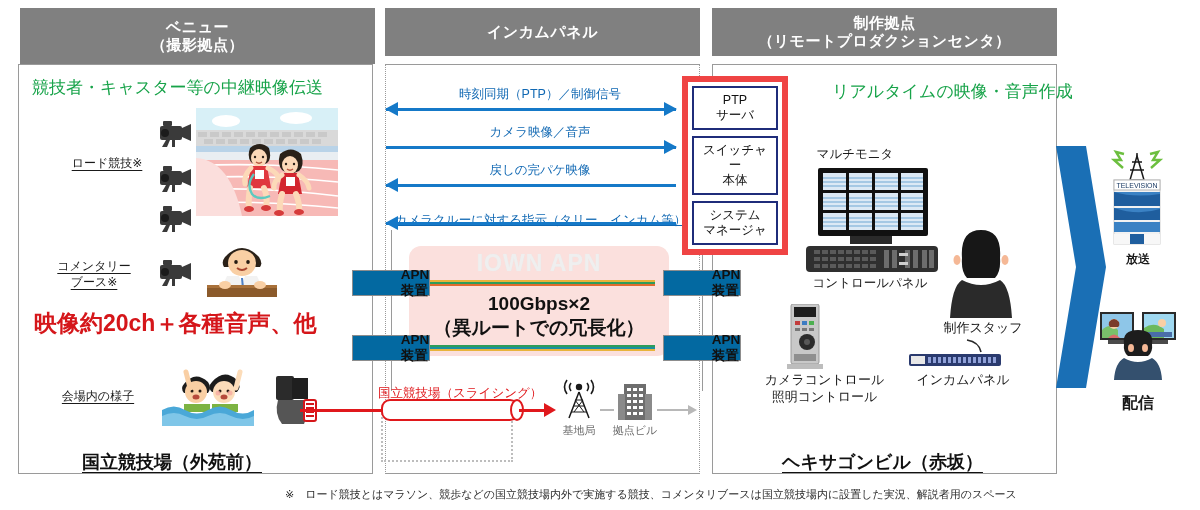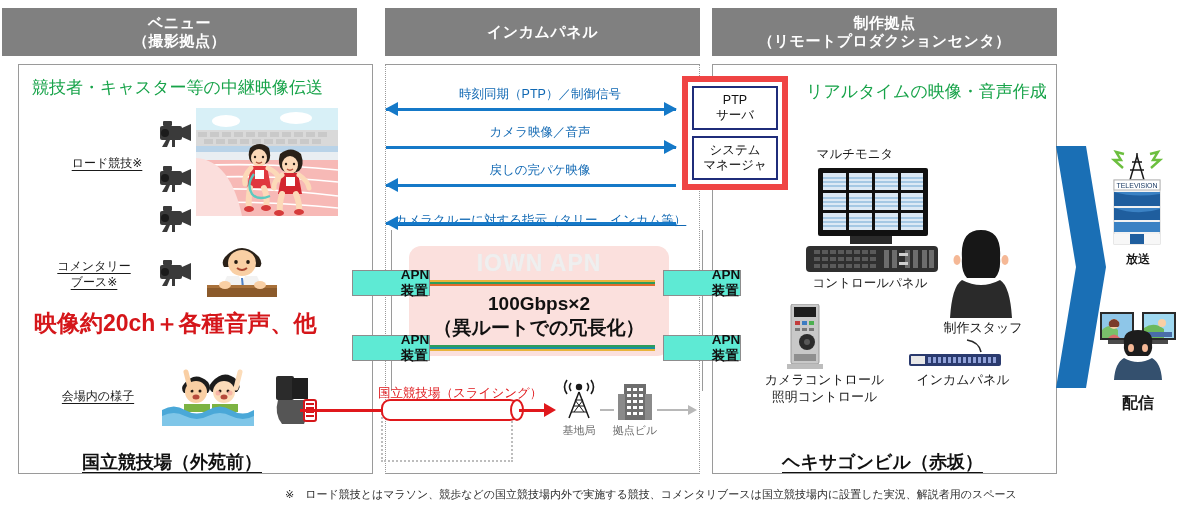--- a/index.html
+++ b/index.html
@@ -20,21 +20,21 @@
     position: absolute;
     background: #808080;
     color: #ffffff;
     font-weight: bold;
     font-size: 15px;
     line-height: 1.22;
     display: flex; align-items: center; justify-content: center;
     text-align: center;
     letter-spacing: .5px;
   }
-  .hdr.venue   { left: 2px;  top: 8px;  width: 355px; height: 48px; font-family: Liberation Serif, serif; }
+  .hdr.venue   { left: 20px;  top: 8px;  width: 355px; height: 56px; font-family: Liberation Serif, serif; }
   .hdr.network { left: 385px; top: 8px;  width: 315px; height: 48px; }
   .hdr.studio  { left: 712px; top: 8px;  width: 345px; height: 48px; }
 
   
   .panel {
     position: absolute;
     border: 1px solid #9a9a9a;
     background: #ffffff;
   }
   .panel.venue   { left: 18px;  top: 64px; width: 355px; height: 410px; }
@@ -126,21 +126,21 @@
     text-align: center;
     font-weight: bold;
     font-size: 19px;
     color: #111;
     line-height: 1.24;
     white-space: pre-line;
   }
   .apnbox {
     position: absolute;
     border: 1px solid #8d8d8d;
-    background: #5eead4;
+    background: #0369a1;
     font-weight: bold;
     font-size: 13.5px;
     color: #111;
     display: flex; align-items: center; justify-content: center;
     height: 26px; width: 78px;
     z-index: 6;
     padding-left: 48px;
   }
   .fiber { position: absolute; height: 6px; z-index: 4; }
   .fiber i { position: absolute; left: 0; right: 0; height: 2px; display: block; }
@@ -506,25 +506,27 @@
   </svg>
   <div class="plainlbl" style="left:600px; top:423px; width:70px; color:#6b6b6b; font-size:11px;">拠点ビル</div>
 
   <div class="grayline" style="left:600px; top:409px; width:14px;"></div>
   <div class="grayline" style="left:657px; top:409px; width:32px;"></div>
   <div class="grayhead" style="left:688px; top:405px;"></div>
 
   <div class="devstack" style="left:682px; top:76px;">
     <div class="devbox">PTP
 サーバ</div>
+    <div class="devbox">スイッチャー
+本体</div>
     <div class="devbox">システム
 マネージャ</div>
   </div>
 
-  <div class="greentitle" style="left:806px; top:80px;text-align:center;">リアルタイムの映像・音声作成</div>
+  <div class="greentitle" style="left:832px; top:80px;text-align:center;">リアルタイムの映像・音声作成</div>
 
   <div class="plainlbl" style="left:790px; top:146px; width:130px;">マルチモニタ</div>
 
   <svg class="ico" style="left:818px; top:168px;" width="110" height="70" viewBox="0 0 110 70">
     <rect x="0" y="0" width="110" height="68" rx="2" fill="#111111"></rect>
     <g>
       <rect x="5" y="5" width="23" height="17" fill="#dce9f5"></rect>
       <rect x="31" y="5" width="23" height="17" fill="#dce9f5"></rect>
       <rect x="57" y="5" width="23" height="17" fill="#dce9f5"></rect>
       <rect x="83" y="5" width="22" height="17" fill="#dce9f5"></rect>

